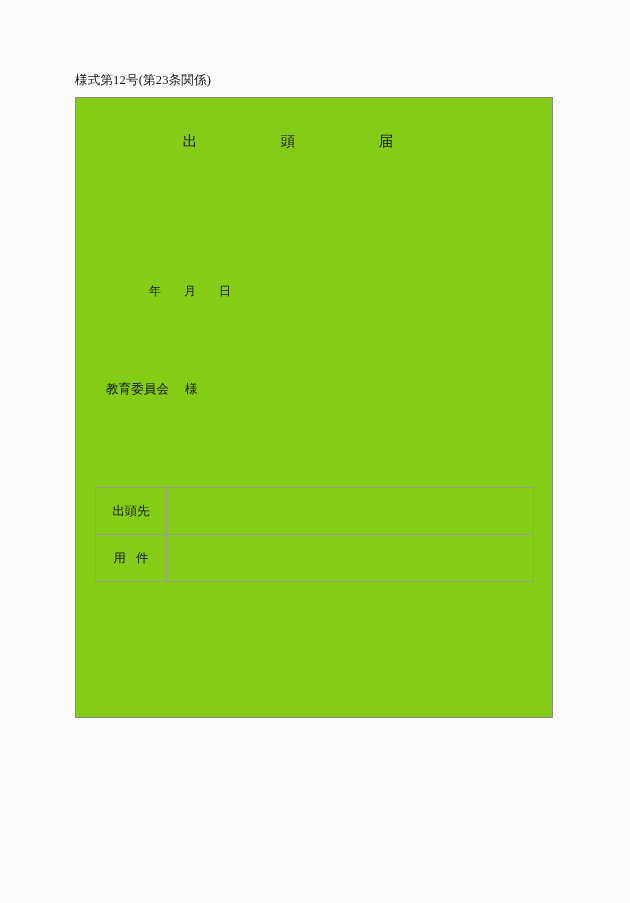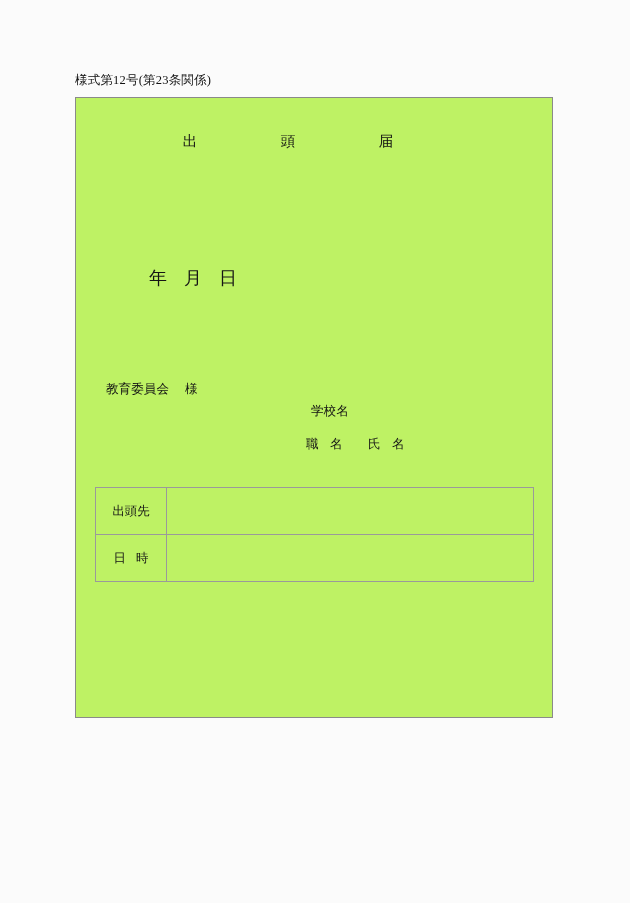--- a/index.html
+++ b/index.html
@@ -33,21 +33,21 @@
   }
 
   
   .frame {
     position: absolute;
     left: 75px;
     top: 97px;
     width: 478px;
     height: 621px;
     border: 1px solid #8a8a8a;
-    background: #bef264;
+    background: #84cc16;
     box-sizing: border-box;
     text-decoration: underline;
   }
 
   
   .doc-title {
     position: absolute;
     left: 0;
     right: 0;
     top: 34px;
@@ -74,22 +74,22 @@
     line-height: 1.62;
     text-indent: 15px;
     text-align: justify;
     color: #141414;
   }
 
   
   .date-line {
     position: absolute;
     left: 73px;
-    top: 168px;
-    font-size: 18px;
+    top: 185px;
+    font-size: 12px;
     color: #141414;
   }
   .date-line .d-char {
     display: inline-block;
     width: 35px;
   }
 
   
   .addressee {
     position: absolute;
@@ -171,38 +171,32 @@
 
 
     <div class="date-line">
       <span class="d-char">年</span><span class="d-char">月</span><span class="d-char">日</span>
     </div>
 
     <div class="addressee">
       <span>教育委員会</span><span class="sama">様</span>
     </div>
 
-    <div class="sig-block">
-      <div class="sig-school">学校名</div>
-      <div class="sig-name">
-        <span class="n-char">職</span><span class="n-char">名</span><span class="n-gap"></span><span class="n-char">氏</span><span class="n-char">名</span>
-      </div>
-    </div>
 
     <table class="form-table">
       <tbody>
         <tr>
           <td class="label-cell">
             <span class="lbl">出頭先</span>
           </td>
           <td class="value-cell"></td>
         </tr>
         <tr>
           <td class="label-cell">
-            <span class="lbl spaced"><span class="l-char">日</span><span class="l-char">時</span></span>
+            <span class="lbl spaced"><span class="l-char">用</span><span class="l-char">件</span></span>
           </td>
           <td class="value-cell"></td>
         </tr>
       </tbody>
     </table>
 
   </div>
 </div>
 
 </body></html>

